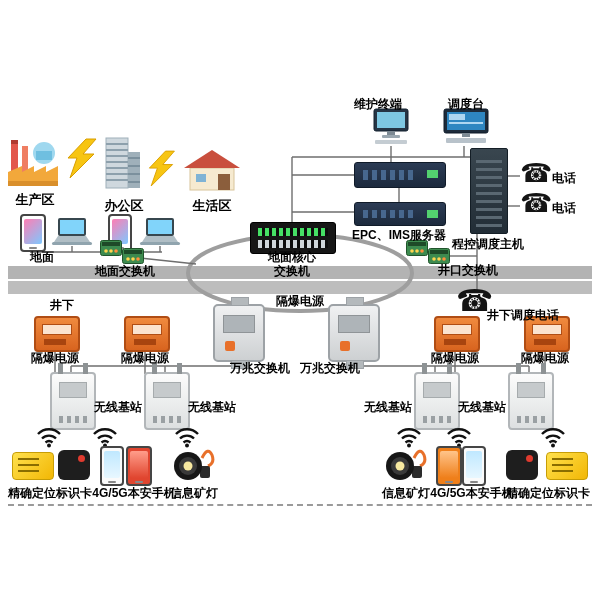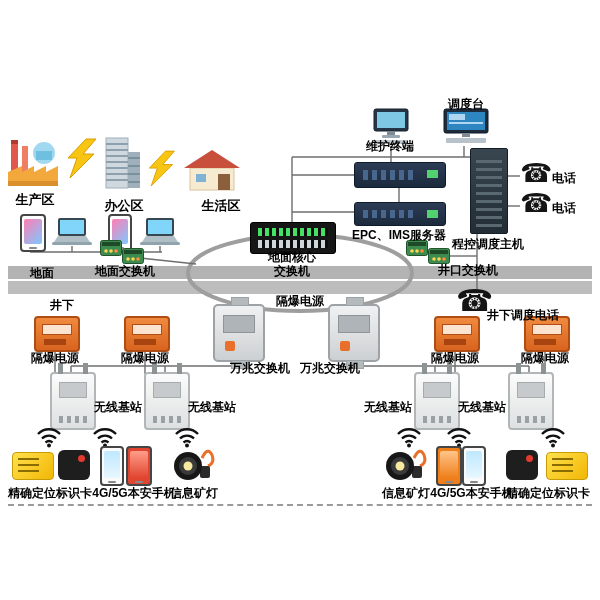--- a/index.html
+++ b/index.html
@@ -132,23 +132,23 @@
   <svg class="icon" style="left:144px;top:150px;" width="34" height="38" viewBox="0 0 38 42">
     <polygon points="24,1 6,20 15,20 8,40 32,16 21,16 34,1" fill="#f7c512" stroke="#d99e00" stroke-width="1"></polygon>
   </svg>
 
   <svg class="icon" style="left:182px;top:148px;" width="60" height="44" viewBox="0 0 60 44">
     <rect x="8" y="20" width="44" height="22" fill="#f6ead0" stroke="#d8c49a"></rect>
     <polygon points="30,2 58,20 2,20" fill="#c94f3d"></polygon>
     <rect x="14" y="26" width="10" height="8" fill="#7fb3d5"></rect>
     <rect x="36" y="26" width="12" height="16" fill="#8b5e3c"></rect>
   </svg>
-  <div class="lbl c zone" style="left:191px;top:197px;width:60px;">生活区</div>
-
-  <div class="lbl c" style="left:360px;top:96px;width:60px;margin-top:42px;">维护终端</div>
+  <div class="lbl c zone" style="left:182px;top:197px;width:60px;">生活区</div>
+
+  <div class="lbl c" style="left:348px;top:96px;width:60px;">维护终端</div>
   <svg class="icon" style="left:372px;top:108px;" width="38" height="38" viewBox="0 0 38 38">
     <rect x="2" y="1" width="34" height="22" rx="2" fill="#263545" stroke="#12202e"></rect>
     <rect x="5" y="4" width="28" height="16" fill="#7ec8e3"></rect>
     <rect x="15" y="23" width="8" height="4" fill="#7d8a94"></rect>
     <rect x="10" y="27" width="18" height="3" rx="1" fill="#9aa7b0"></rect>
     <rect x="3" y="32" width="32" height="4" rx="1" fill="#c4ccd2"></rect>
   </svg>
 
   <div class="lbl c" style="left:444px;top:96px;width:44px;">调度台</div>
   <svg class="icon" style="left:440px;top:108px;" width="52" height="38" viewBox="0 0 52 38">
@@ -189,21 +189,21 @@
     <rect x="2" y="26" width="40" height="3" rx="1.5" fill="#90a4ae"></rect>
   </svg>
   <div class="icon phone-sm colorful" style="left:108px;top:214px;width:20px;height:34px;"></div>
   <svg class="icon" style="left:138px;top:216px;" width="44" height="32" viewBox="0 0 44 32">
     <rect x="8" y="2" width="28" height="18" rx="2" fill="#37474f"></rect>
     <rect x="10" y="4" width="24" height="14" fill="#81d4fa"></rect>
     <polygon points="4,26 40,26 36,20 8,20" fill="#b0bec5"></polygon>
     <rect x="2" y="26" width="40" height="3" rx="1.5" fill="#90a4ae"></rect>
   </svg>
 
-  <div class="lbl" style="left:30px;top:249px;margin-top:16px;">地面</div>
+  <div class="lbl" style="left:30px;top:249px;">地面</div>
 
   <svg class="icon" style="left:100px;top:240px;" width="22" height="16" viewBox="0 0 22 16">
     <rect x="0.5" y="0.5" width="21" height="15" rx="2" fill="#3d8b4f" stroke="#21542c"></rect>
       <rect x="2" y="2" width="18" height="4" fill="#1e4a28"></rect>
     <circle cx="6" cy="11" r="1.8" fill="#ffd54f"></circle>
       <circle cx="11" cy="11" r="1.8" fill="#ffd54f"></circle>
       <circle cx="16" cy="11" r="1.8" fill="#ff8f3c"></circle>
   </svg>
   <svg class="icon" style="left:122px;top:248px;" width="22" height="16" viewBox="0 0 22 16">
     <rect x="0.5" y="0.5" width="21" height="15" rx="2" fill="#3d8b4f" stroke="#21542c"></rect>

